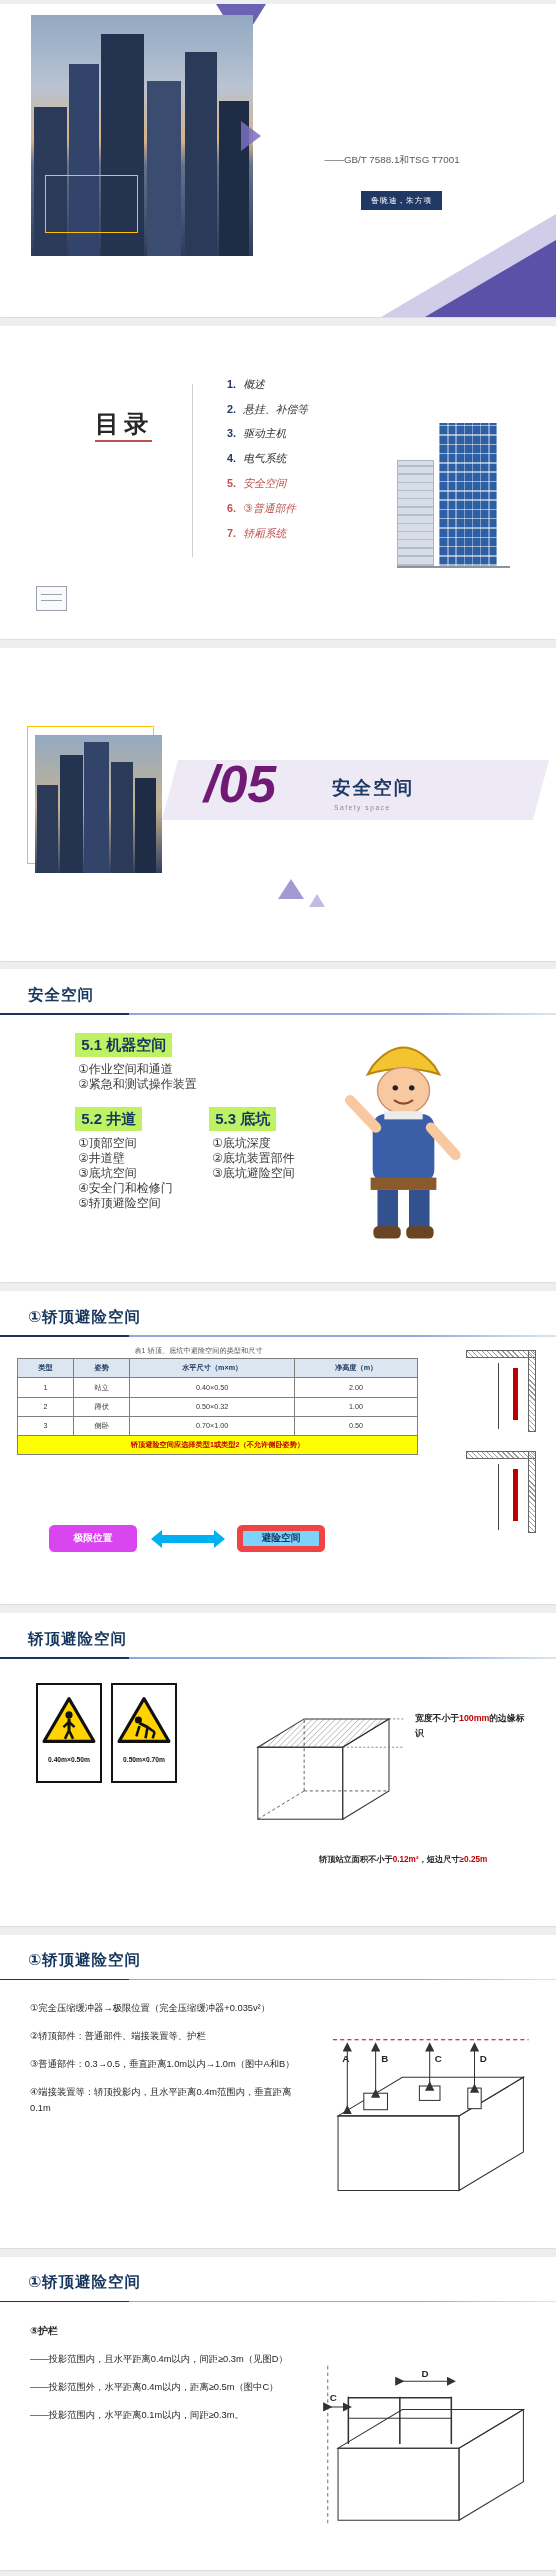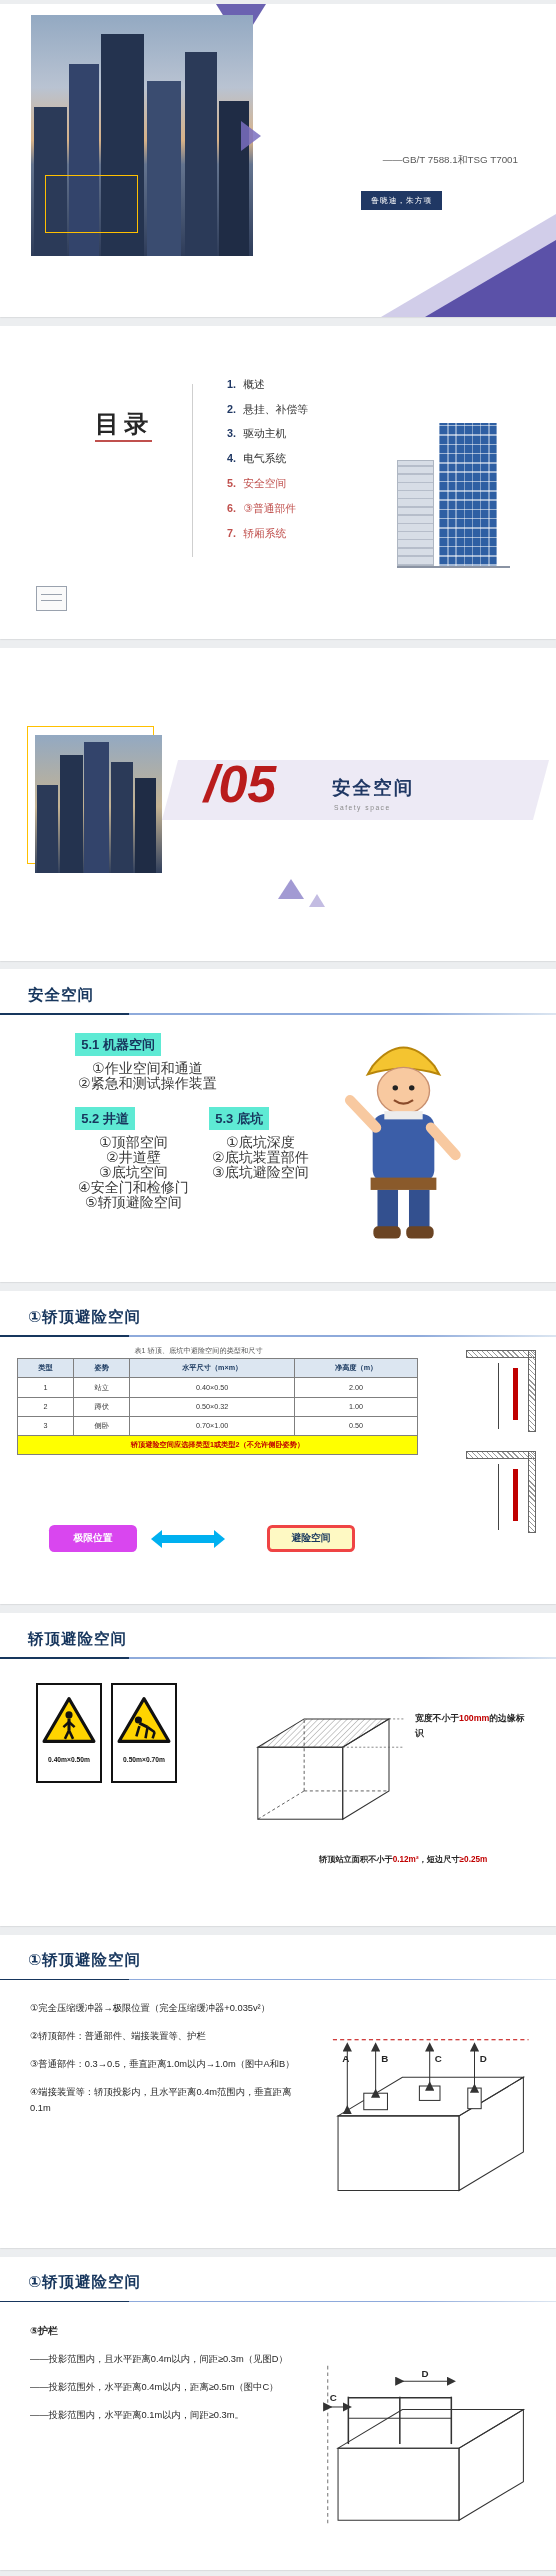--- a/index.html
+++ b/index.html
@@ -21,79 +21,79 @@
   .bld { position:absolute; bottom:0;
     background-image:repeating-linear-gradient(0deg,rgba(255,214,140,.28) 0 1px,transparent 1px 4.6px),
                      repeating-linear-gradient(90deg,rgba(255,214,140,.18) 0 1px,transparent 1px 4.1px); }
   .photo-frame { position:absolute; left:14.4px; bottom:23px; width:93px; height:58px; border:1.5px solid #ffc000; }
   .tri-top { position:absolute; left:216px; top:0; width:0; height:0;
     border-left:25px solid transparent; border-right:25px solid transparent; border-top:40px solid #5b51a8; opacity:.9; }
   .tri-mid { position:absolute; left:241px; top:117px; width:0; height:0;
     border-top:15.5px solid transparent; border-bottom:15.5px solid transparent; border-left:20.6px solid #7a6fc0; opacity:.85; }
   .cover-title { position:absolute; left:281px; top:36px; width:240px; font-size:21.6px; line-height:1.55;
     color:#262626; text-align:center; font-weight:700; }
-  .cover-subtitle { position:absolute; left:278px; top:150px; width:240px; text-align:right; font-size:9.8px; color:#595959; }
+  .cover-subtitle { position:absolute; left:272px; top:150px; width:240px; text-align:center; font-size:9.8px; color:#595959; }
   .authors-box { position:absolute; left:361px; top:187px; background:#203864; color:#fff; font-size:7.7px;
     padding:4.6px 10.3px; letter-spacing:1px; }
   .corner-tri { position:absolute; right:0; bottom:0; width:0; height:0; }
   .corner-tri.light { border-bottom:103px solid rgba(122,111,192,.35); border-left:175px solid transparent; }
   .corner-tri.dark  { border-bottom:77px solid #5b51a8; border-left:131px solid transparent; }
 
   
   .toc-heading { position:absolute; left:95px; top:82px; font-size:24px; font-weight:700; color:#262626; letter-spacing:5.2px; }
   .toc-underline { position:absolute; left:95px; top:114px; width:57px; height:2.1px; background:#c0504d; }
   .toc-divider { position:absolute; left:192px; top:58px; width:0.5px; height:173px; background:#cfcfcf; }
   .toc-list { position:absolute; left:227px; top:52px; list-style:none; }
   .toc-item { font-size:10.8px; margin-bottom:10.8px; }
   .toc-num { font-weight:700; color:#203864; margin-right:7.2px; }
-  .toc-label { color:#333; }
+  .toc-label { color:#333;font-style:italic; }
   .toc-item.red .toc-num, .toc-item.red .toc-label { color:#c0504d; }
   .toc-building { position:absolute; left:397px; top:90px; width:113px; height:152px; }
   .tb-side { position:absolute; left:0; bottom:1.5px; width:37px; height:106px; background:#d7dde6; border:0.5px solid #aeb6c2;
     background-image:repeating-linear-gradient(0deg,rgba(120,130,150,.35) 0 1.5px,transparent 1.5px 8.2px); }
   .tb-main { position:absolute; left:42px; bottom:1.5px; width:58px; height:143px; background:#2e5fa3;
     background-image:repeating-linear-gradient(0deg,rgba(255,255,255,.55) 0 1.5px,transparent 1.5px 9.3px),
                      repeating-linear-gradient(90deg,rgba(255,255,255,.40) 0 1.5px,transparent 1.5px 8.2px); }
   .tb-ground { position:absolute; left:0; bottom:0; width:113px; height:1.5px; background:#8a93a3; }
   .toc-stamp { position:absolute; left:36px; bottom:28px; width:31px; height:25px; border:1px solid #9aa2ae; background:#fafafa; }
   .ts-l1,.ts-l2 { position:absolute; left:4.1px; height:1px; background:#9aa2ae; width:20.6px; }
   .ts-l1 { top:7.2px; } .ts-l2 { top:13.4px; }
 
   
   .div-band { position:absolute; left:170px; top:112px; width:371px; height:60px;
     background:rgba(142,124,195,.16); transform:skewX(-15deg); }
   .div-photo { position:absolute; left:35px; top:87px; width:127px; height:138px; overflow:hidden;
     background:linear-gradient(180deg,#93a9c2 0%,#c4b393 52%,#31405d 100%); }
   .div-frame { position:absolute; left:27px; top:78px; width:127px; height:138px; border:1.5px solid #ffc000; }
-  .div-number { position:absolute; left:204px; top:106px; font-size:52px; font-weight:700; font-style:italic; color:#b91c1c; }
+  .div-number { position:absolute; left:204px; top:106px; font-size:52px; font-weight:700; font-style:italic; color:#701a75; }
   .div-title { position:absolute; left:332px; top:127px; font-size:18.5px; font-weight:700; color:#203864; letter-spacing:2.1px; }
   .div-subtitle { position:absolute; left:334px; top:156px; font-size:6.7px; color:#8a8a8a; letter-spacing:1.5px; }
   .div-tri { position:absolute; width:0; height:0; }
   .div-tri.a { left:278px; bottom:62px; border-left:13.4px solid transparent; border-right:13.4px solid transparent;
     border-bottom:20.6px solid #7a6fc0; opacity:.7; }
   .div-tri.b { left:309px; bottom:54px; border-left:8.2px solid transparent; border-right:8.2px solid transparent;
     border-bottom:13.4px solid #a99fd6; opacity:.7; }
 
   
   .blk { position:absolute; }
-  .blk-title { display:inline-block; background:#5eead4; color:#17365d; font-weight:700; font-size:13px;
+  .blk-title { display:inline-block; background:#bef264; color:#17365d; font-weight:700; font-size:15px;
     padding:2.1px 6.2px; margin-bottom:5.2px; }
-  .blk-item { font-size:14px; color:#3a3a3a; line-height:15px; padding-left:3.1px;text-align:center; }
+  .blk-item { font-size:12px; color:#3a3a3a; line-height:15px; padding-left:3.1px; }
   .mascot { position:absolute; left:335px; top:54px; width:137px; height:227px; }
 
   
   .tbl-caption { position:absolute; left:31px; top:55px; width:335px; text-align:center; font-size:7.2px; color:#555; }
   .rtable { position:absolute; left:17px; top:67px; width:401px; border-collapse:collapse; font-size:7.2px; }
   .rtable th,.rtable td { border:0.5px solid #7f7f7f; padding:4.1px 4.1px; text-align:center; color:#333; }
   .rtable th { background:#dce6f1; color:#17365d; }
   .rtable .note-row td { background:#ffff00; color:#c00000; font-weight:700; }
   .pill { position:absolute; top:234px; width:88px; height:27px; border-radius:5.2px; display:flex;
     align-items:center; justify-content:center; font-size:9.8px; font-weight:700; }
   .pill.filled { left:49px; background:#d946ef; color:#fff; }
-  .pill.outline { left:237px; background:#fef9c3; border:3px solid #ef4444; color:#17365d;margin-left:30px; }
+  .pill.outline { left:237px; background:#7dd3fc; border:6px solid #ef4444; color:#17365d; }
   .darrow { position:absolute; left:162px; top:244px; width:52px; height:8.2px; background:#00b0f0; }
   .darrow::before { content:""; position:absolute; left:-11.3px; top:-5.2px; border:9.3px solid transparent; border-right:11.3px solid #00b0f0; border-left:0; }
   .darrow::after  { content:""; position:absolute; right:-11.3px; top:-5.2px; border:9.3px solid transparent; border-left:11.3px solid #00b0f0; border-right:0; }
   .mini-d { position:absolute; left:446px; width:90px; height:85px; }
   .md-h { position:absolute; right:0; top:0; width:70px; height:8.2px; border:0.5px solid #666;
     background-image:repeating-linear-gradient(45deg,#999 0 1px,transparent 1px 3.6px); }
   .md-v { position:absolute; right:0; top:0; width:8.2px; height:82px; border:0.5px solid #666;
     background-image:repeating-linear-gradient(45deg,#999 0 1px,transparent 1px 3.6px); }
   .md-red { position:absolute; right:18.5px; top:17.5px; width:4.1px; height:52px; background:#c00000; }
   .md-rail { position:absolute; right:37px; top:12.4px; width:1px; height:66px; background:#444; }

